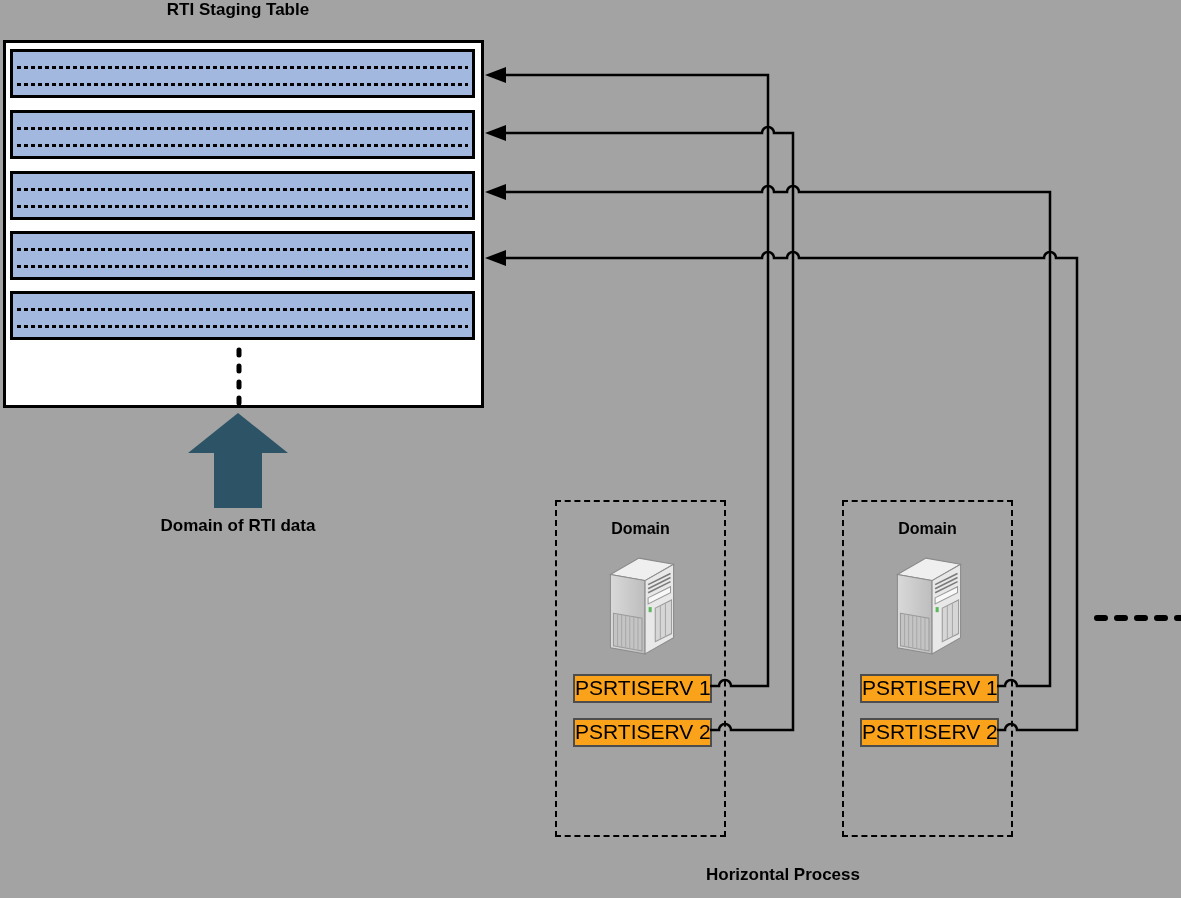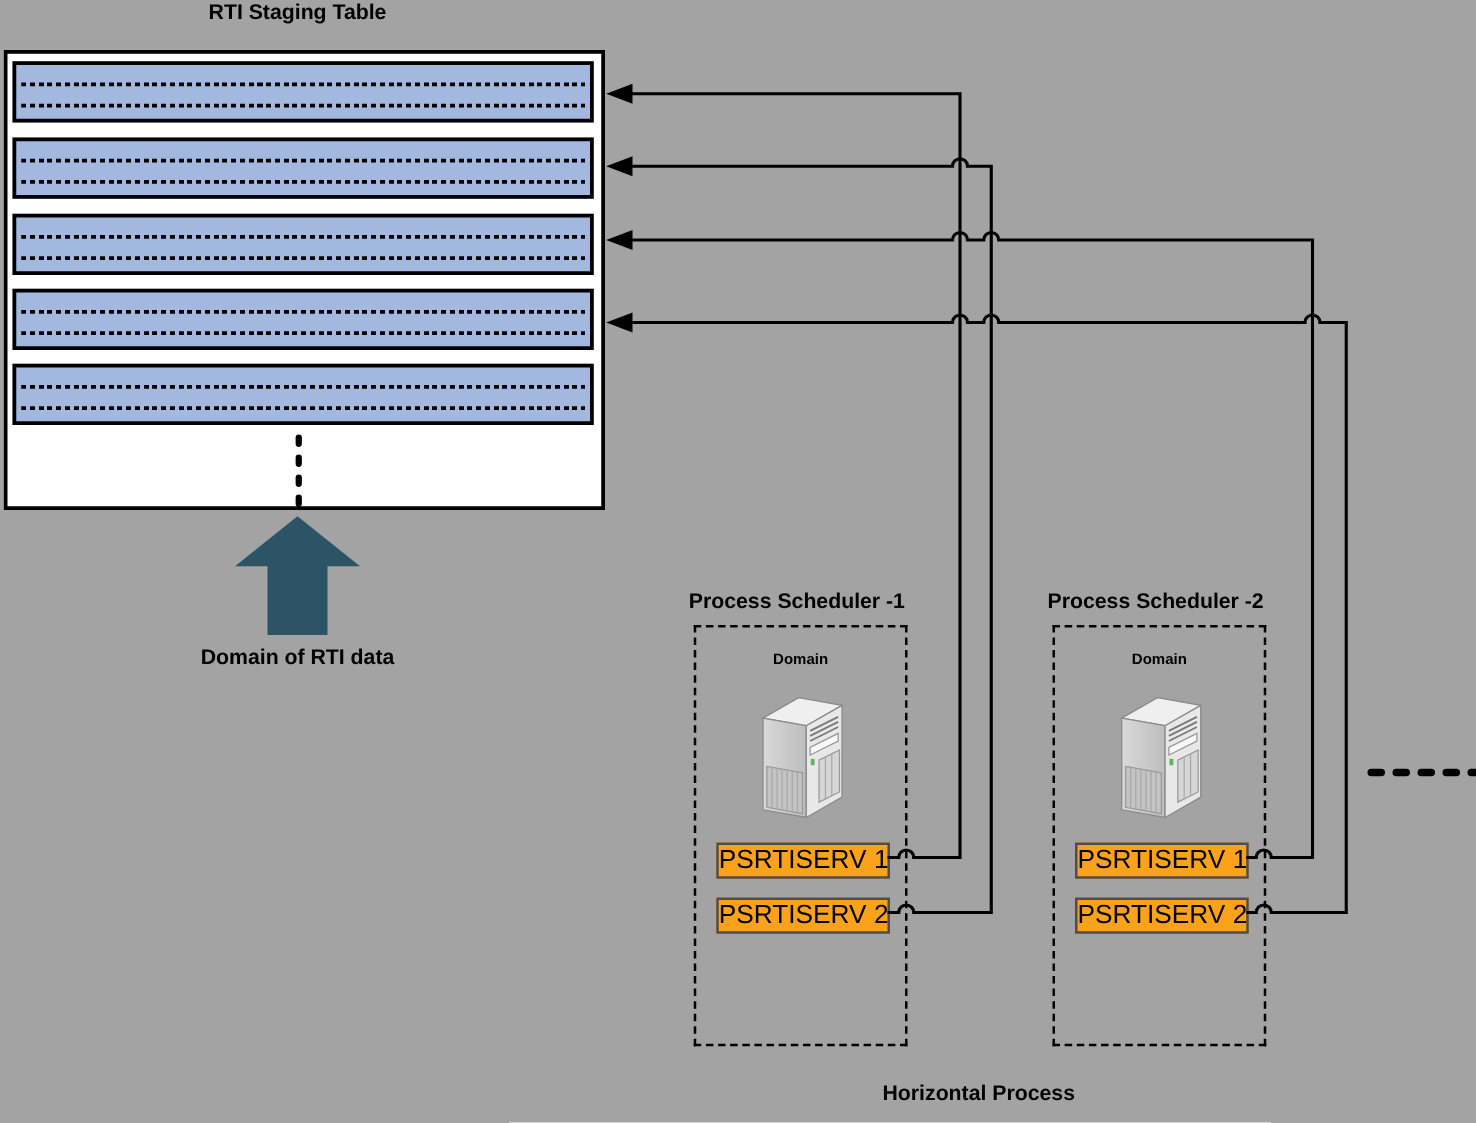--- a/index.html
+++ b/index.html
@@ -26,21 +26,21 @@
   
   .stream-label{left:113px;top:516px;width:250px;}
 
   
   .sched-title-1{left:530px;top:471px;width:215px;}
   .sched-title-2{left:817px;top:471px;width:215px;}
   .sched-box{position:absolute;top:500px;width:171px;height:337px;box-sizing:border-box;
              border:2px dashed var(--line-color);background:transparent;}
   .sched-box-1{left:555px;}
   .sched-box-2{left:842px;}
-  .domain-label{position:absolute;top:18px;left:0;width:100%;font-weight:bold;font-size:12px;text-align:center;}
+  .domain-label{position:absolute;top:18px;left:0;width:100%;font-weight:bold;font-size:16px;text-align:center;}
   .server-icon{position:absolute;left:45px;top:48px;width:80px;height:106px;}
   .psbox{position:absolute;left:16px;width:139px;height:29px;box-sizing:border-box;
          background:var(--server-box-fill);border:2.5px solid #4d4d4d;
          font-size:21px;line-height:24px;text-align:center;white-space:nowrap;}
   .psbox1{top:172px;}
   .psbox2{top:216px;}
 
   
   .footer-label{left:658px;top:865px;width:250px;}
 
@@ -70,21 +70,20 @@
         <div class="stripe" style="top: 31px;"></div>
       </div>
       <div class="srow" style="top: 248px;">
         <div class="stripe" style="top: 14px;"></div>
         <div class="stripe" style="top: 31px;"></div>
       </div>
     </div>
 
   <div class="lbl stream-label">Domain of RTI data</div>
 
-  <div class="lbl sched-title-1">Process Scheduler -1</div>
   <div class="sched-box sched-box-1">
     <div class="domain-label">Domain</div>
     <svg class="server-icon" viewBox="0 0 78 104">
       <defs>
         <linearGradient id="sideg" x1="0" y1="0" x2="1" y2="0">
           <stop offset="0" stop-color="#d9d9d9"></stop>
             <stop offset="1" stop-color="#bdbdbd"></stop>
         </linearGradient>
       </defs>
       <polygon points="8,24 36,8 70,14 42,30" fill="#efefef" stroke="#8a8a8a" stroke-width="1"></polygon>
@@ -103,21 +102,20 @@
       <line x1="19" y1="63.7" x2="19" y2="95.7" stroke="#a8a8a8" stroke-width="1"></line>
       <line x1="23" y1="64.4" x2="23" y2="96.4" stroke="#a8a8a8" stroke-width="1"></line>
       <line x1="27" y1="65.1" x2="27" y2="97.1" stroke="#a8a8a8" stroke-width="1"></line>
       <line x1="31" y1="65.8" x2="31" y2="97.8" stroke="#a8a8a8" stroke-width="1"></line>
       <line x1="35" y1="66.5" x2="35" y2="98.5" stroke="#a8a8a8" stroke-width="1"></line>
     </svg>
     <div class="psbox psbox1">PSRTISERV 1</div>
     <div class="psbox psbox2">PSRTISERV 2</div>
   </div>
 
-  <div class="lbl sched-title-2">Process Scheduler -2</div>
   <div class="sched-box sched-box-2">
     <div class="domain-label">Domain</div>
     <svg class="server-icon" viewBox="0 0 78 104">
       <polygon points="8,24 36,8 70,14 42,30" fill="#efefef" stroke="#8a8a8a" stroke-width="1"></polygon>
       <polygon points="8,24 42,30 42,102 8,96" fill="url(#sideg)" stroke="#8a8a8a" stroke-width="1"></polygon>
       <polygon points="42,30 70,14 70,86 42,102" fill="#e8e8e8" stroke="#8a8a8a" stroke-width="1"></polygon>
       <line x1="45" y1="34" x2="67" y2="23" stroke="#7a7a7a" stroke-width="1.5"></line>
       <line x1="45" y1="38" x2="67" y2="27" stroke="#7a7a7a" stroke-width="1.5"></line>
       <line x1="45" y1="42" x2="67" y2="31" stroke="#7a7a7a" stroke-width="1.5"></line>
       <polygon points="45,47 67,36 67,42 45,53" fill="#f8f8f8" stroke="#999999" stroke-width="1"></polygon>

